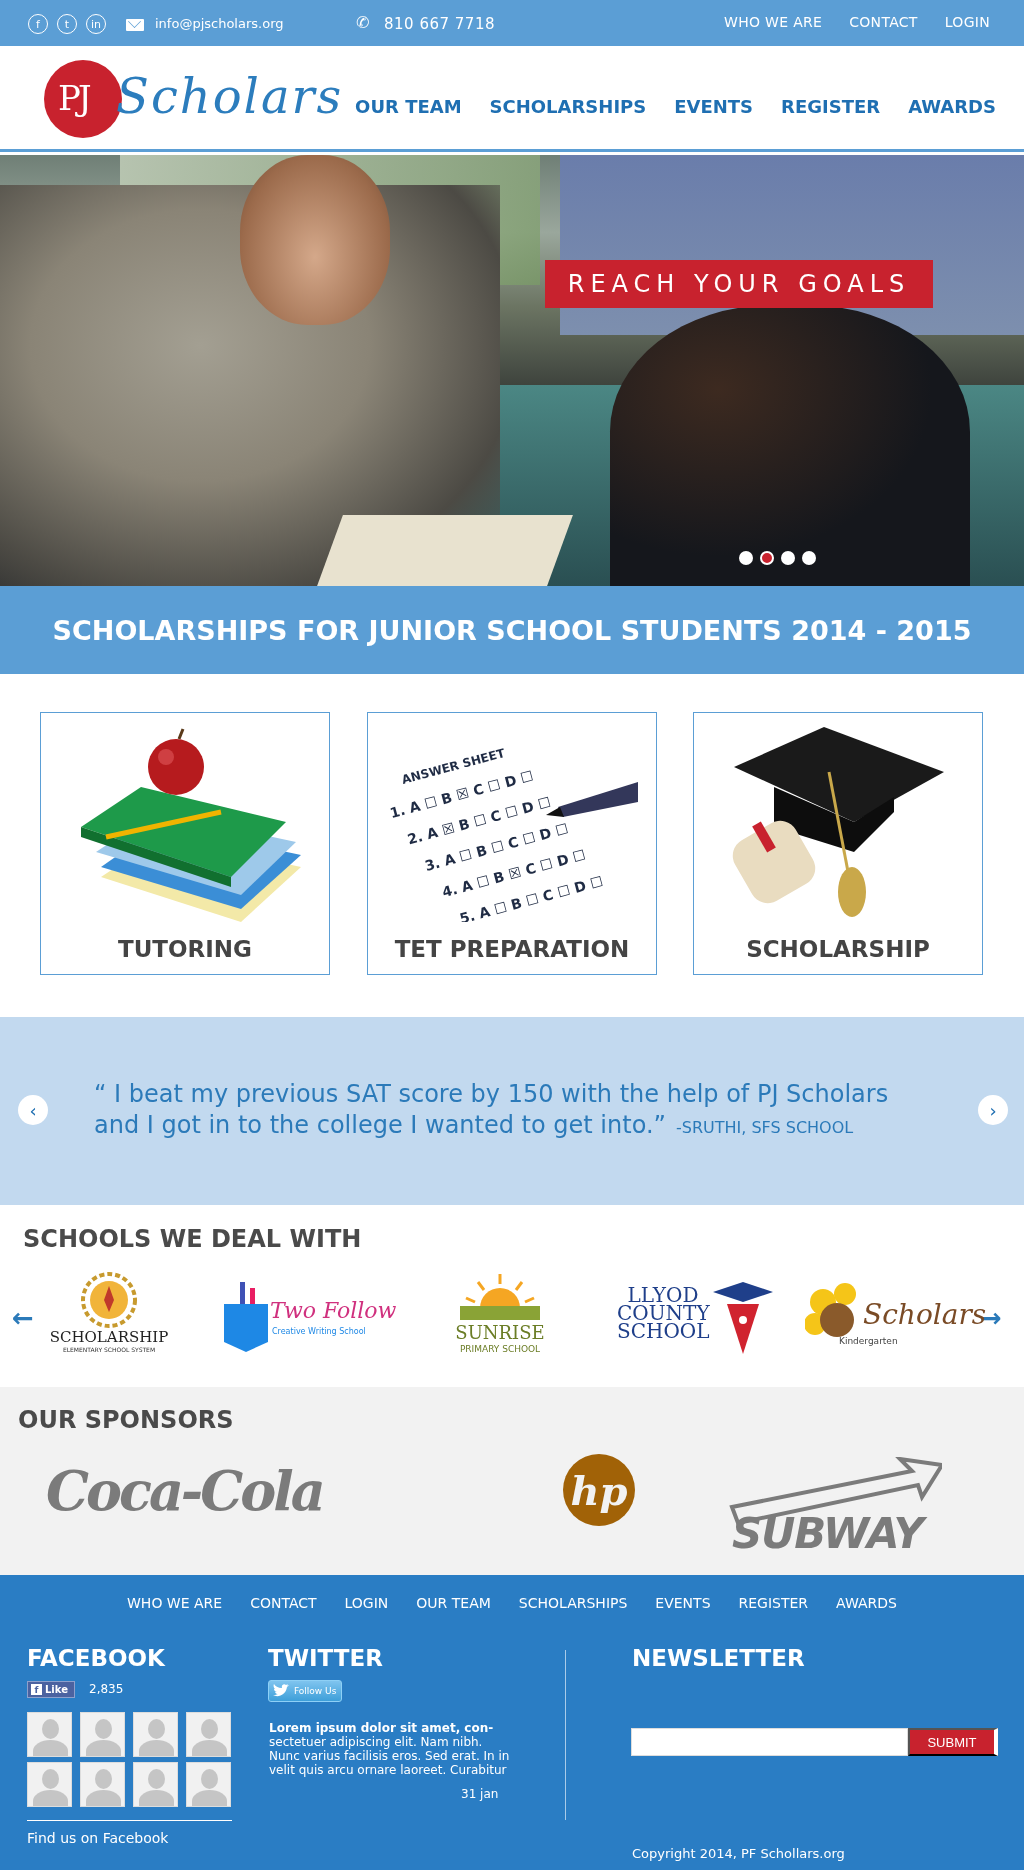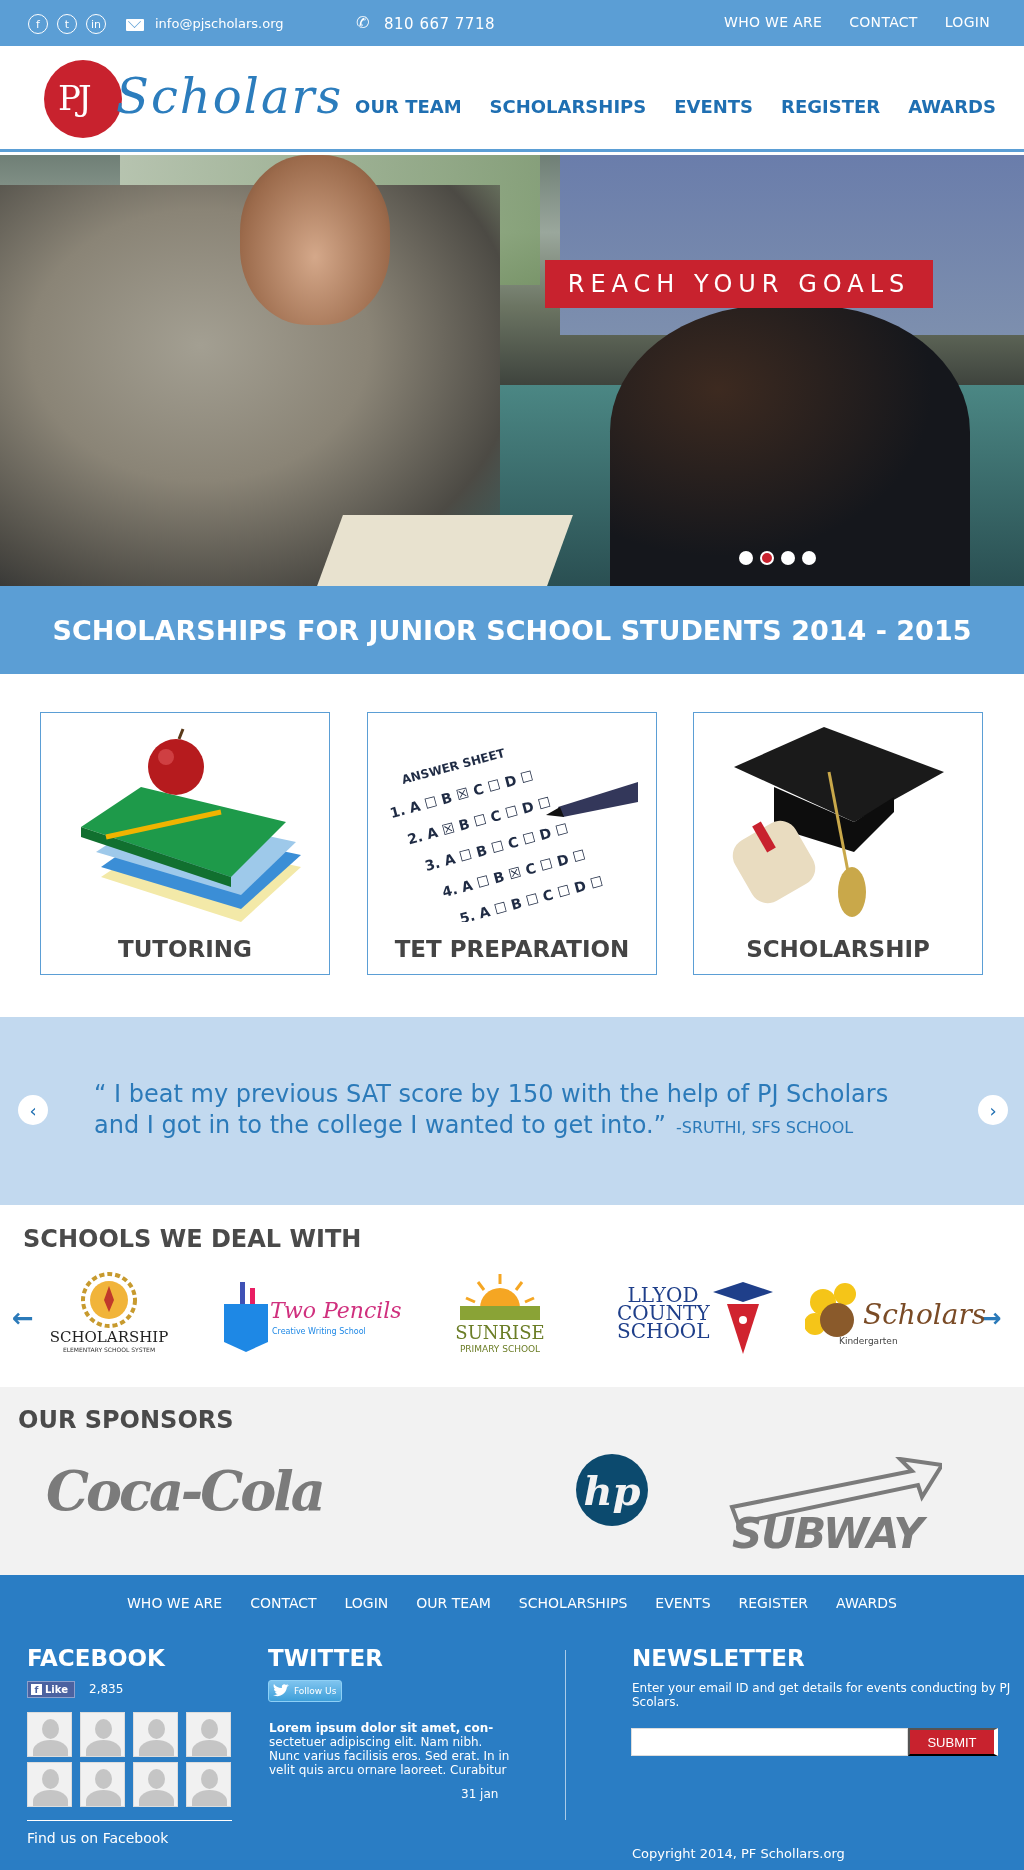--- a/index.html
+++ b/index.html
@@ -214,21 +214,21 @@
   <div style="position:absolute; left:0; top:58px; width:122px; text-align:center; font-family:'DejaVu Serif', serif; font-size:15px; color:#222;">SCHOLARSHIP</div>
   <div style="position:absolute; left:0; top:76px; width:122px; text-align:center; font-size:6px; color:#333;">ELEMENTARY SCHOOL SYSTEM</div>
 </div>
 
 <div class="school" style="left:222px; width:165px;">
   <svg width="50" height="70" viewBox="0 0 50 70" style="position:absolute; left:0; top:12px;">
     <rect x="18" y="0" width="5" height="22" fill="#3f51b5"></rect>
     <rect x="28" y="6" width="5" height="18" fill="#e91e63"></rect>
     <polygon points="2,22 46,22 46,60 24,70 2,60" fill="#1e88e5"></polygon>
   </svg>
-  <div style="position:absolute; left:48px; top:28px; font-family:'DejaVu Serif', serif; font-style:italic; font-size:22px; color:#d0307e; white-space:nowrap;">Two Pencils</div>
+  <div style="position:absolute; left:48px; top:28px; font-family:'DejaVu Serif', serif; font-style:italic; font-size:22px; color:#d0307e; white-space:nowrap;">Two Follow</div>
   <div style="position:absolute; left:50px; top:57px; font-size:8px; color:#1e88e5; white-space:nowrap;">Creative Writing School</div>
 </div>
 
 <div class="school" style="left:448px; width:104px;">
   <svg width="104" height="50" viewBox="0 0 104 50">
     <circle cx="52" cy="38" r="20" fill="#f5a623"></circle>
     <g stroke="#f5a623" stroke-width="3">
       <line x1="52" y1="4" x2="52" y2="14"></line>
         <line x1="30" y1="12" x2="36" y2="20"></line>
         <line x1="74" y1="12" x2="68" y2="20"></line>
@@ -266,21 +266,21 @@
 </div>
 
 <div class="sponsors">
   <div class="section-title" style="left:18px; top:19px;">OUR SPONSORS</div>
 
   <div class="sponsor" style="left:46px; top:72px; font-family:'DejaVu Serif', serif; font-style:italic; font-weight:bold; font-size:54px; letter-spacing:-3px;">
     <span>Coca-Cola</span>
   </div>
 
 
-  <div class="sponsor" style="left:576px; top:67px; width:72px; height:72px; border-radius:50%; background:#0c4a6e; display:flex; align-items:center; justify-content:center;">
+  <div class="sponsor" style="left:563px; top:67px; width:72px; height:72px; border-radius:50%; background:#a16207; display:flex; align-items:center; justify-content:center;">
     <span style="color:#f2f2f2; font-family:'DejaVu Serif', serif; font-style:italic; font-weight:bold; font-size:40px;">hp</span>
   </div>
 
   <div class="sponsor" style="left:722px; top:70px; width:220px; height:72px;">
     <svg width="220" height="72" viewBox="0 0 220 72" style="position:absolute; left:0; top:0;">
       <path d="M10 50 L190 14 L178 2 L220 8 L200 40 L196 28 L16 66 Z" fill="none" stroke="#7b7b7b" stroke-width="4"></path>
     </svg>
     <div style="position:absolute; left:10px; top:12px; font-size:42px; font-weight:bold; font-style:italic; letter-spacing:-1px;margin-top:40px;">SUBWAY</div>
   </div>
 </div>
@@ -348,18 +348,17 @@
   </a>
   <div class="tweet">
     <b>Lorem ipsum dolor sit amet, con-</b>
     <span>sectetuer adipiscing elit. Nam nibh. Nunc varius facilisis eros. Sed erat. In in velit quis arcu ornare laoreet. Curabitur</span>
   </div>
   <span class="tweet-date">31 jan</span>
 
   <div class="vline"></div>
 
   <div class="fh" style="left:632px; top:70px;">NEWSLETTER</div>
-  <div class="nl-text">Enter your email ID and get details for events conducting by PJ Scolars.</div>
   <input class="nl-input" type="text" value="" style="">
   <button class="nl-submit">SUBMIT</button>
   <div class="copyright">Copyright 2014, PF Schollars.org</div>
 </div>
 <div class="fb-line"></div>
 
 </body></html>

